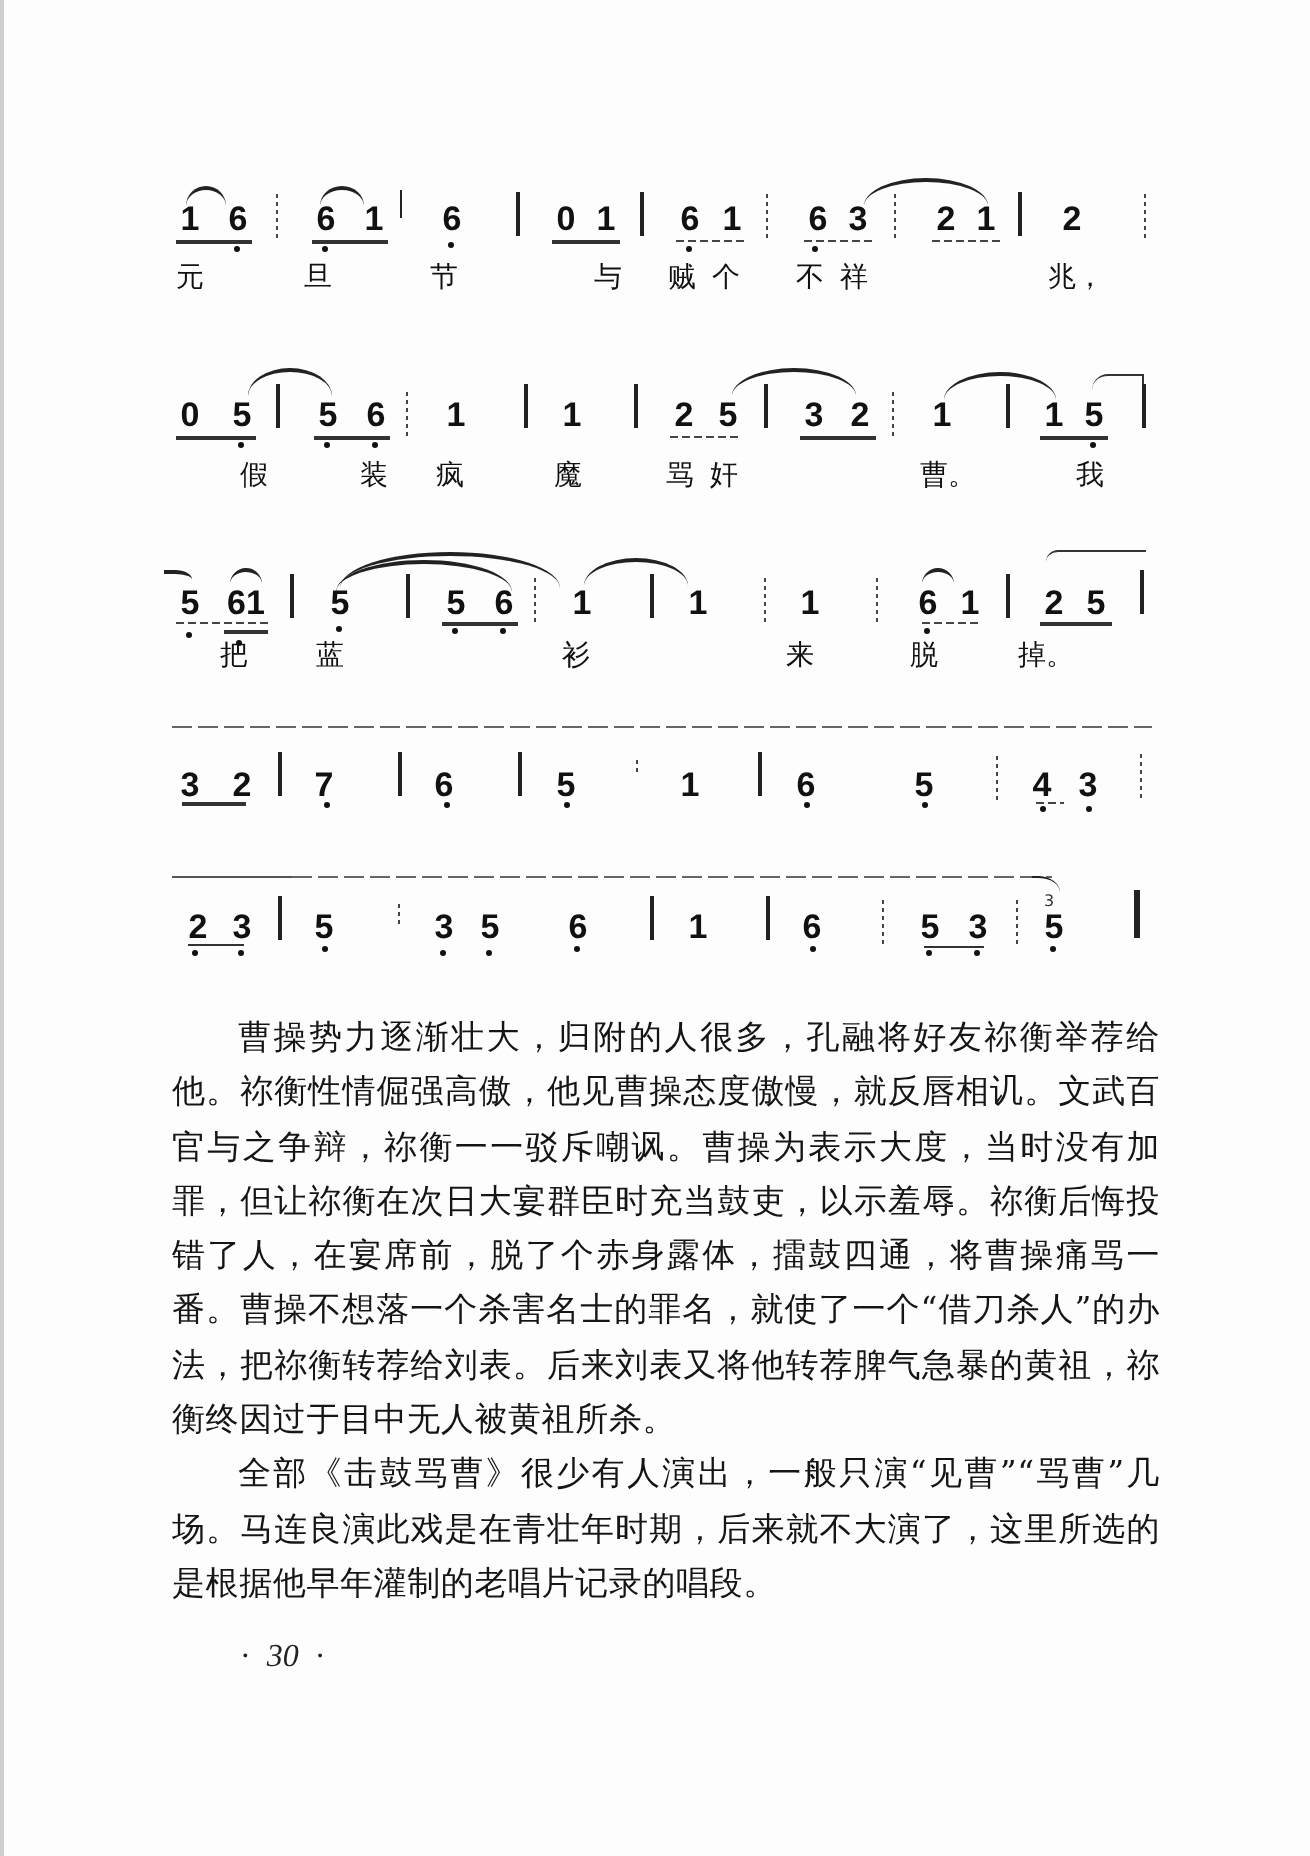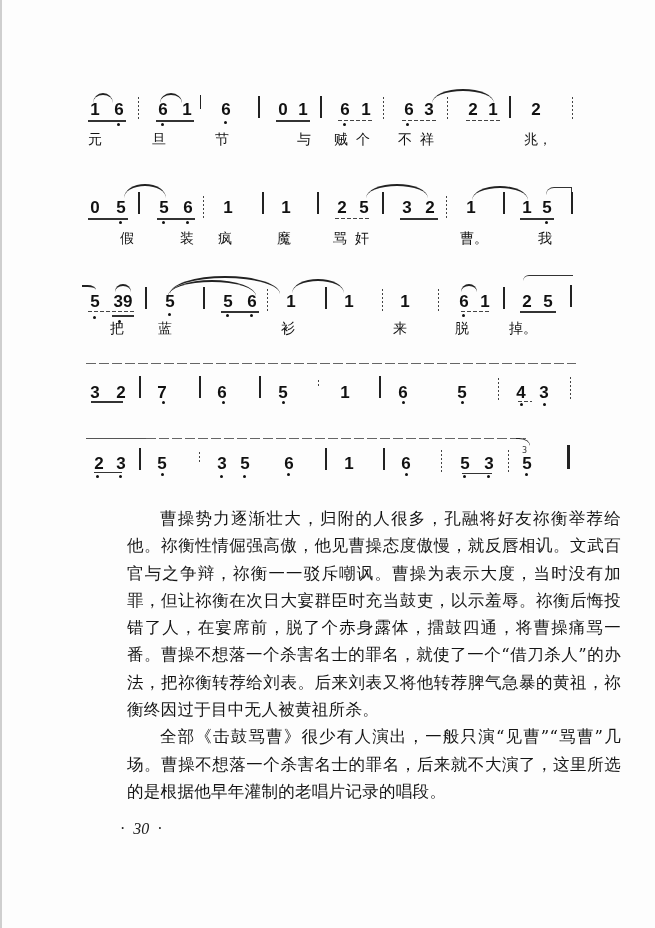--- a/index.html
+++ b/index.html
@@ -27,21 +27,21 @@
   }
   .bracket { position: absolute; border-top: 1.5px solid #333; border-right: 1.5px solid #333; }
 
   .lyric {
     position: absolute; font-family: "DejaVu Serif", serif; font-size: 14px; line-height: 16px; color: #111;
   }
 
   .prose {
     position: absolute; left: 86px; width: 494px;
     font-family: "DejaVu Serif", serif; font-size: 16.5px; line-height: 27.3px; color: #151515;
-    text-align: justify; letter-spacing: 0.3px; margin-left: 41px;
+    text-align: justify; letter-spacing: 0.3px;
   }
   .prose p { text-indent: 2em; }
 
   .page-num {
     position: absolute; left: 112px; top: 820px; font-family: "Liberation Serif", serif;
     font-style: italic; font-size: 16px; color: #222;
   }
   .page-num .sep { font-style: normal; margin: 0 8px; }
 
   .watermark-cn {
@@ -164,21 +164,21 @@
     <span class="lyric" style="left:333px;top:230px;">骂</span>
     <span class="lyric" style="left:355px;top:230px;">奸</span>
     <span class="lyric" style="left:460px;top:230px;">曹。</span>
     <span class="lyric" style="left:538px;top:230px;">我</span>
   </div>
 
   <div>
     <div class="arc" style="left:82px;top:285px;width:14px;height:8px;border-radius:0 60% 0 0;"></div>
     <span class="note" style="left:88px;top:293px;">5</span>
     <div class="arc" style="left:115px;top:284px;width:16px;height:8px;"></div>
-    <span class="note" style="left:113px;top:293px;width:20px;">39</span>
+    <span class="note" style="left:113px;top:293px;width:20px;">61</span>
     <div class="uline dash" style="left:88px;top:311px;width:46px;"></div>
     <div class="uline" style="left:112px;top:315px;width:22px;"></div>
     <div class="dot" style="left:93px;top:316px;"></div>
     <div class="dot" style="left:118px;top:320px;"></div>
     <div class="bar" style="left:145px;top:287px;"></div>
 
     <div class="arc" style="left:170px;top:276px;width:110px;height:18px;"></div>
     <div class="arc" style="left:168px;top:280px;width:88px;height:16px;"></div>
     <span class="note" style="left:163px;top:293px;">5</span>
     <div class="dot" style="left:168px;top:313px;"></div>
@@ -295,20 +295,20 @@
     <div class="bar dotted" style="left:508px;top:450px;"></div>
 
     <span style="position:absolute;left:522px;top:446px;font-size:8px;color:#333;">3</span>
     <span class="note" style="left:520px;top:455px;">5</span>
     <div class="dot" style="left:525px;top:473px;"></div>
     <div class="bar thick" style="left:567px;top:445px;height:24px;"></div>
   </div>
 
   <div class="prose" style="top:505px;">
     <p>曹操势力逐渐壮大，归附的人很多，孔融将好友祢衡举荐给他。祢衡性情倔强高傲，他见曹操态度傲慢，就反唇相讥。文武百官与之争辩，祢衡一一驳斥嘲讽。曹操为表示大度，当时没有加罪，但让祢衡在次日大宴群臣时充当鼓吏，以示羞辱。祢衡后悔投错了人，在宴席前，脱了个赤身露体，擂鼓四通，将曹操痛骂一番。曹操不想落一个杀害名士的罪名，就使了一个“借刀杀人”的办法，把祢衡转荐给刘表。后来刘表又将他转荐脾气急暴的黄祖，祢衡终因过于目中无人被黄祖所杀。</p>
-    <p>全部《击鼓骂曹》很少有人演出，一般只演“见曹”“骂曹”几场。曹操不想落一个杀害名士的罪名，后来就不大演了，这里所选的是根据他早年灌制的老唱片记录的唱段。</p>
+    <p>全部《击鼓骂曹》很少有人演出，一般只演“见曹”“骂曹”几场。马连良演此戏是在青壮年时期，后来就不大演了，这里所选的是根据他早年灌制的老唱片记录的唱段。</p>
   </div>
 
   <div class="page-num">
     <span class="sep">·</span><span>30</span><span class="sep">·</span>
   </div>
 
 </div>
 
 </body></html>

